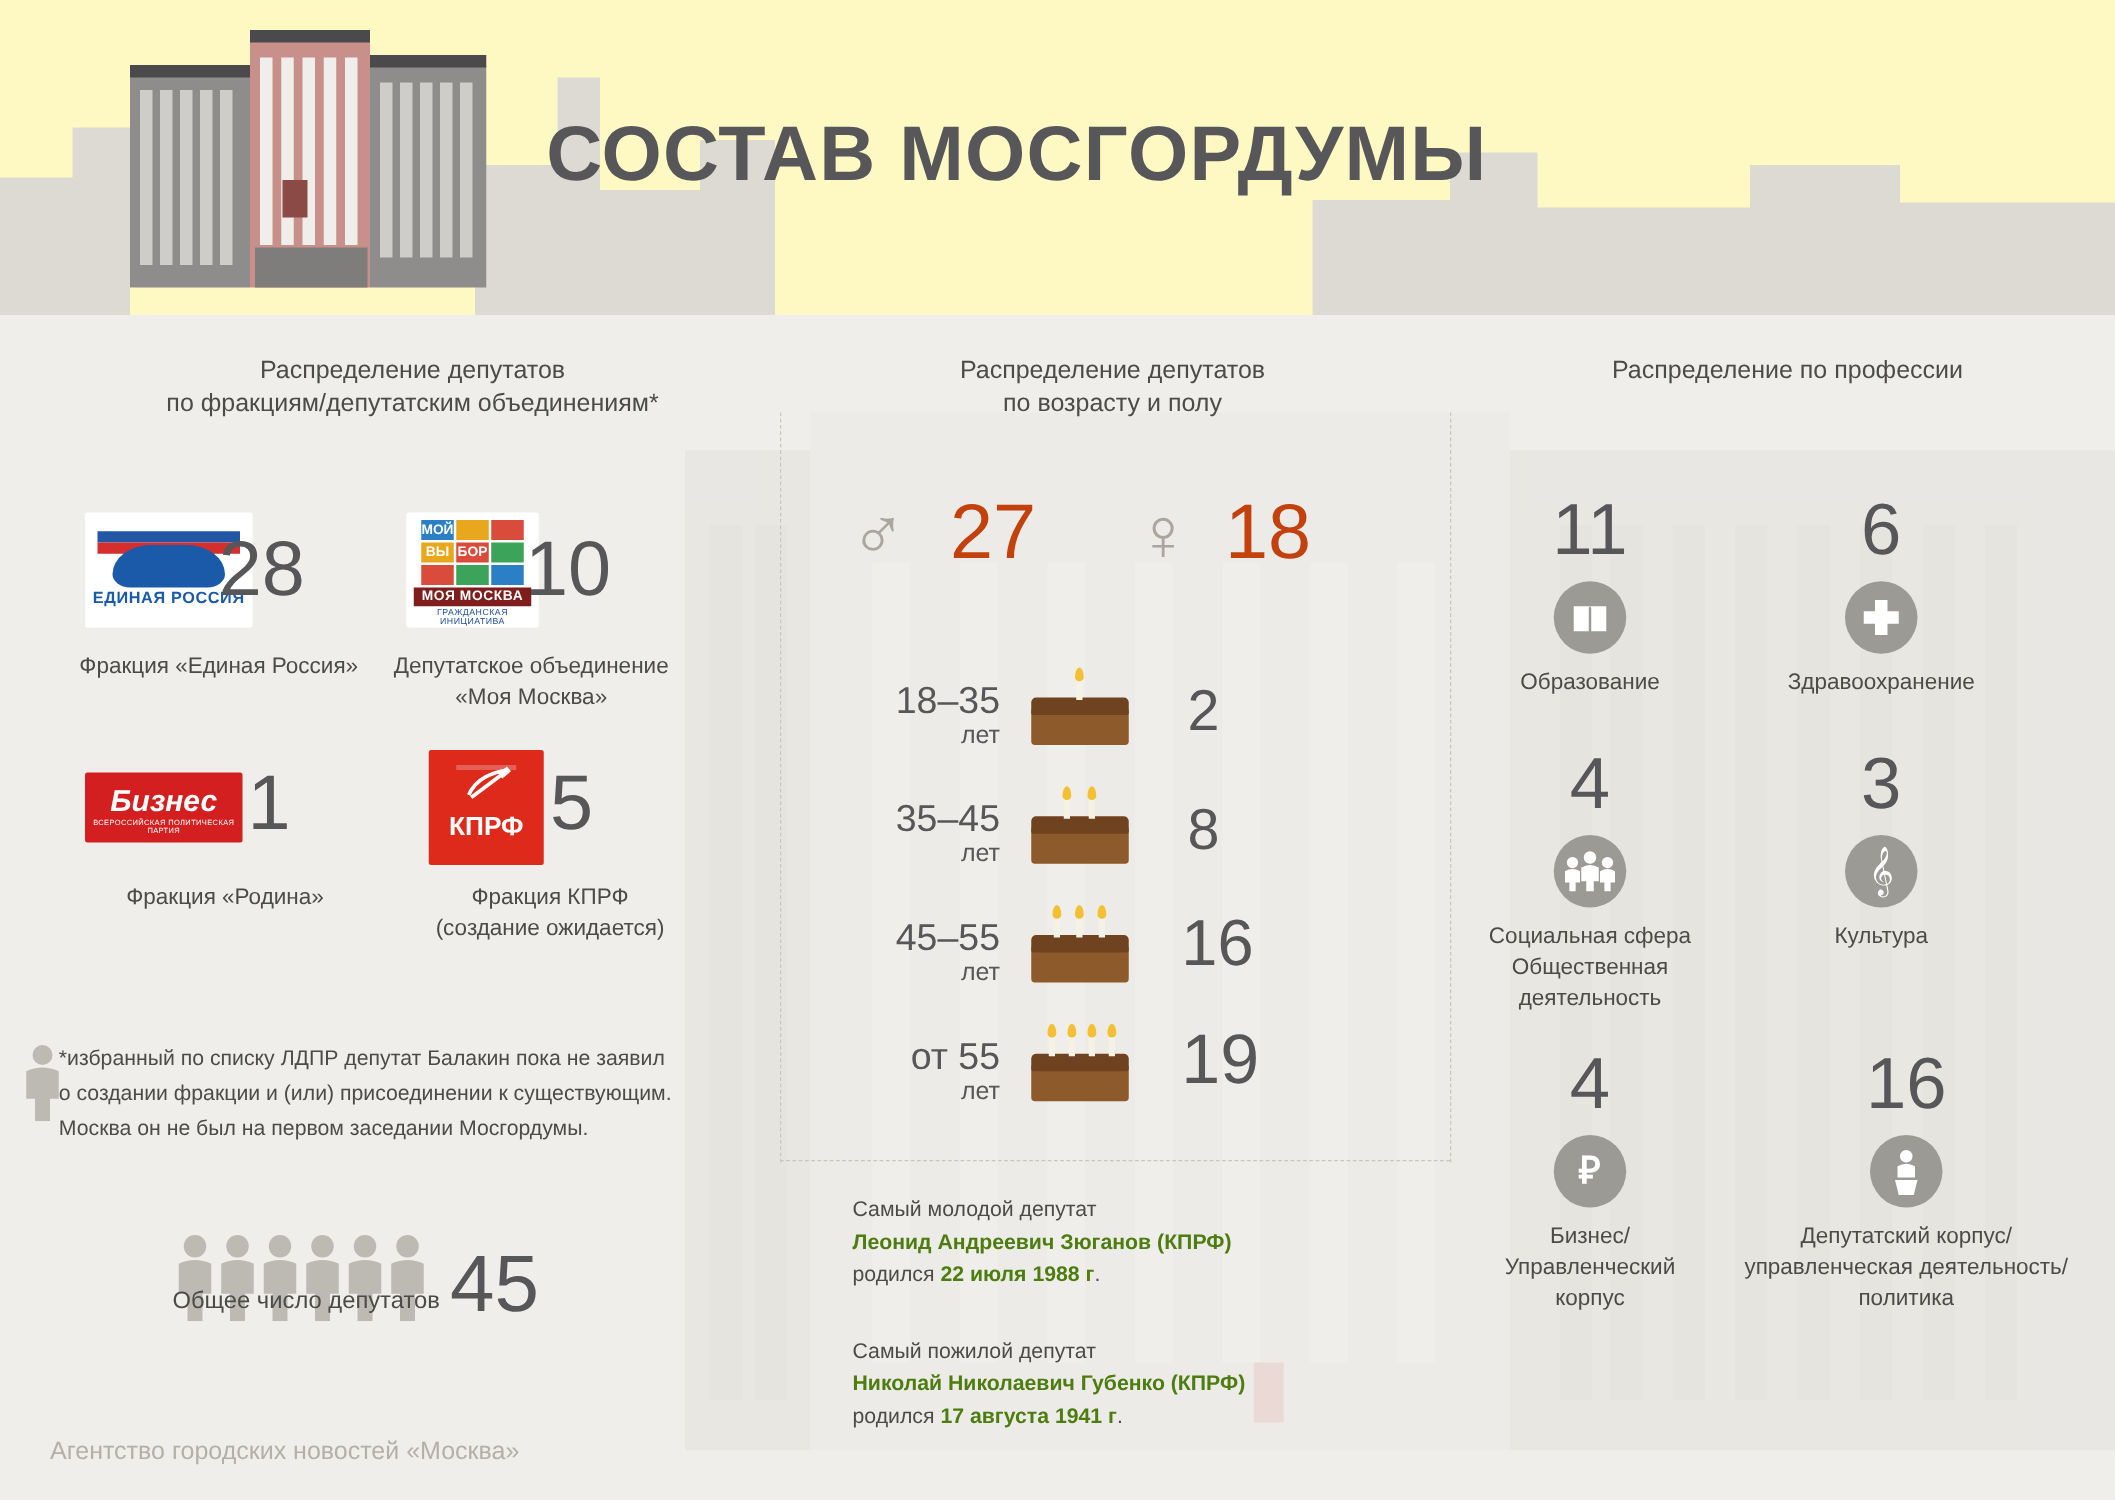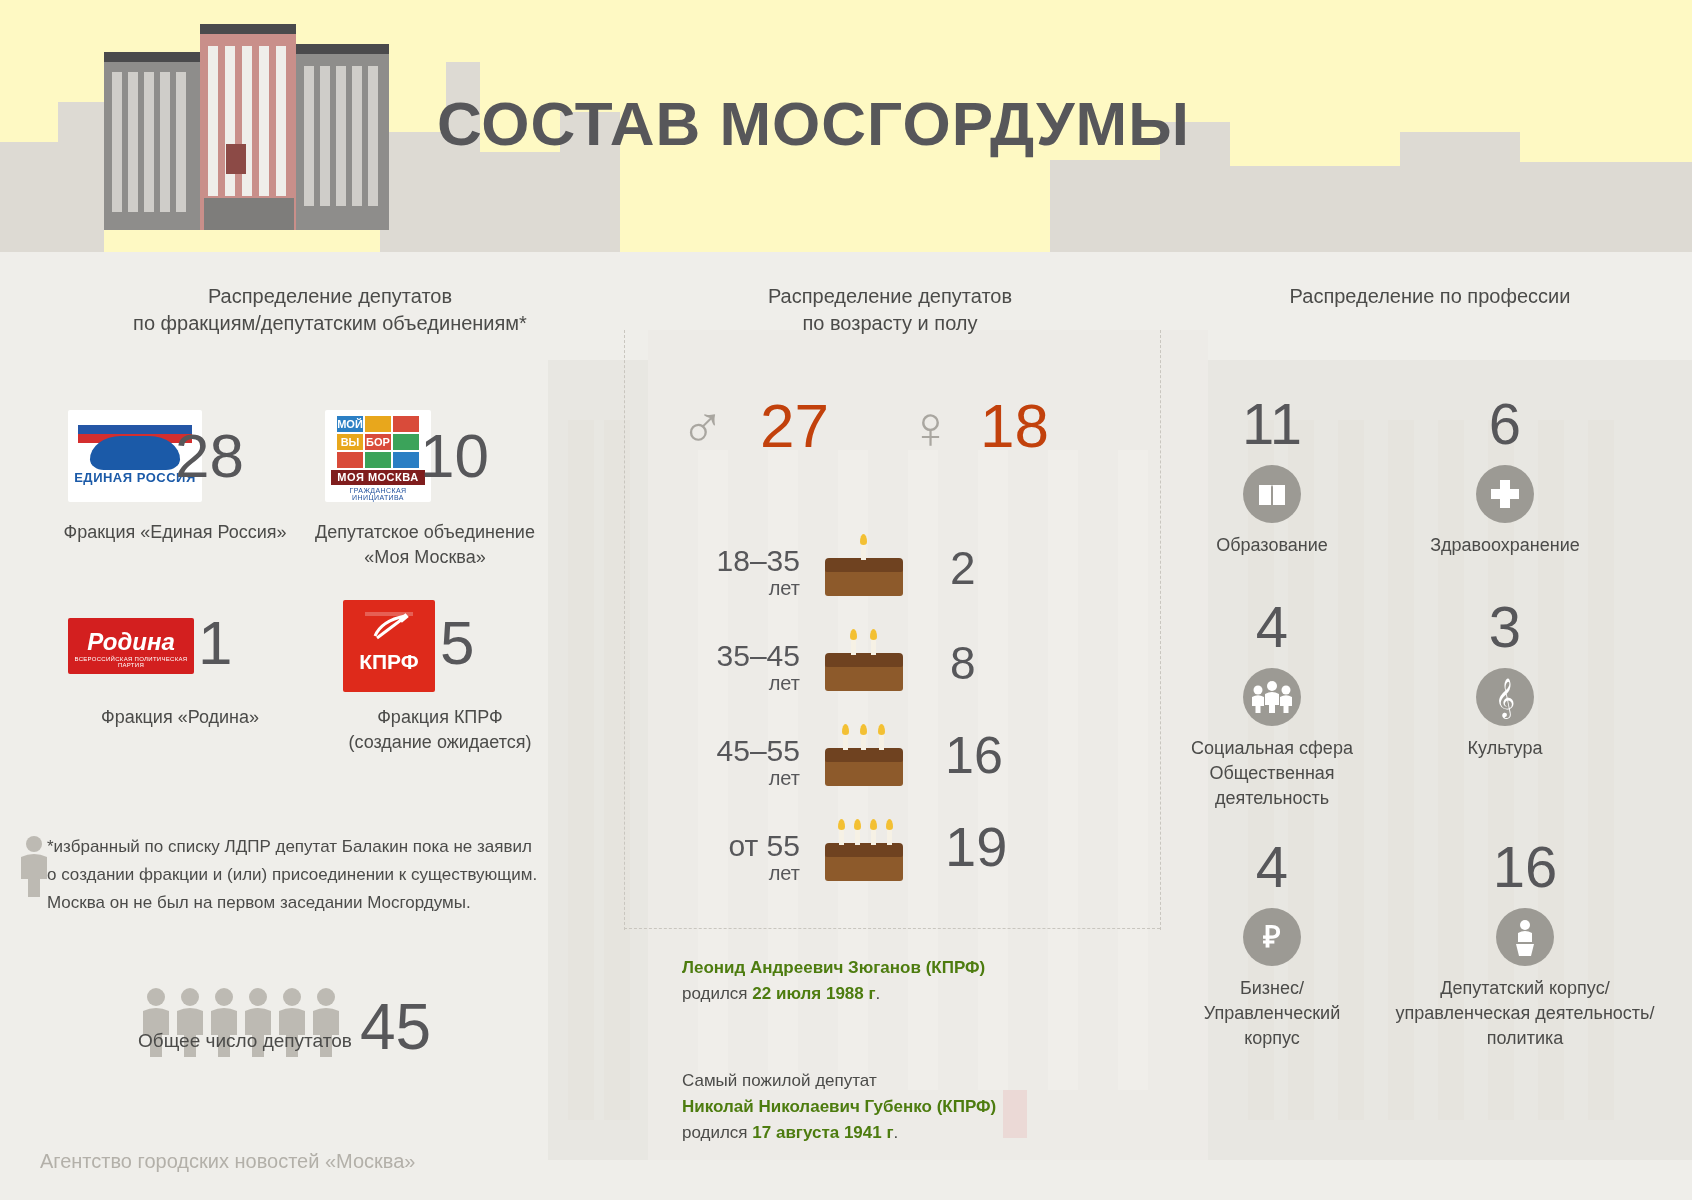--- a/index.html
+++ b/index.html
@@ -540,21 +540,21 @@
       </div>
     </div>
     <div class="num" style="left:420px;top:425px;">10</div>
     <div class="cap" style="left:305px;top:520px;width:240px;">Депутатское объединение</div>
     <div class="cap" style="left:305px;top:545px;width:240px;">«Моя Москва»</div>
   </div>
 
   <div class="faction" style="left:0;top:0;">
     <div class="logo" style="left:68px;top:618px;">
       <div class="rd-logo">
-        <div class="rd-text">Родина</div>
+        <div class="rd-text">Бизнес</div>
         <div class="rd-sub">ВСЕРОССИЙСКАЯ ПОЛИТИЧЕСКАЯ ПАРТИЯ</div>
       </div>
     </div>
     <div class="num" style="left:198px;top:612px;">1</div>
     <div class="cap" style="left:70px;top:705px;width:220px;">Фракция «Родина»</div>
   </div>
 
   <div class="faction" style="left:0;top:0;">
     <div class="logo" style="left:343px;top:600px;">
       <div class="kp-logo">
@@ -682,20 +682,21 @@
         <div class="flame" style="left:29px;"></div>
       <div class="candle" style="left:46px;"></div>
         <div class="flame" style="left:45px;"></div>
       <div class="candle" style="left:62px;"></div>
         <div class="flame" style="left:61px;"></div>
     </div>
     <div class="age-num" style="left:285px;top:-6px;font-size:56px;">19</div>
   </div>
 
   <div class="note" style="left:682px;top:955px;width:440px;">
+    <div>Самый молодой депутат</div>
     <div><b>Леонид Андреевич Зюганов (КПРФ)</b></div>
     <div>
       <span>родился </span><b>22 июля 1988 г</b><span>.</span>
     </div>
   </div>
 
   <div class="note" style="left:682px;top:1068px;width:440px;">
     <div>Самый пожилой депутат</div>
     <div><b>Николай Николаевич Губенко (КПРФ)</b></div>
     <div>

